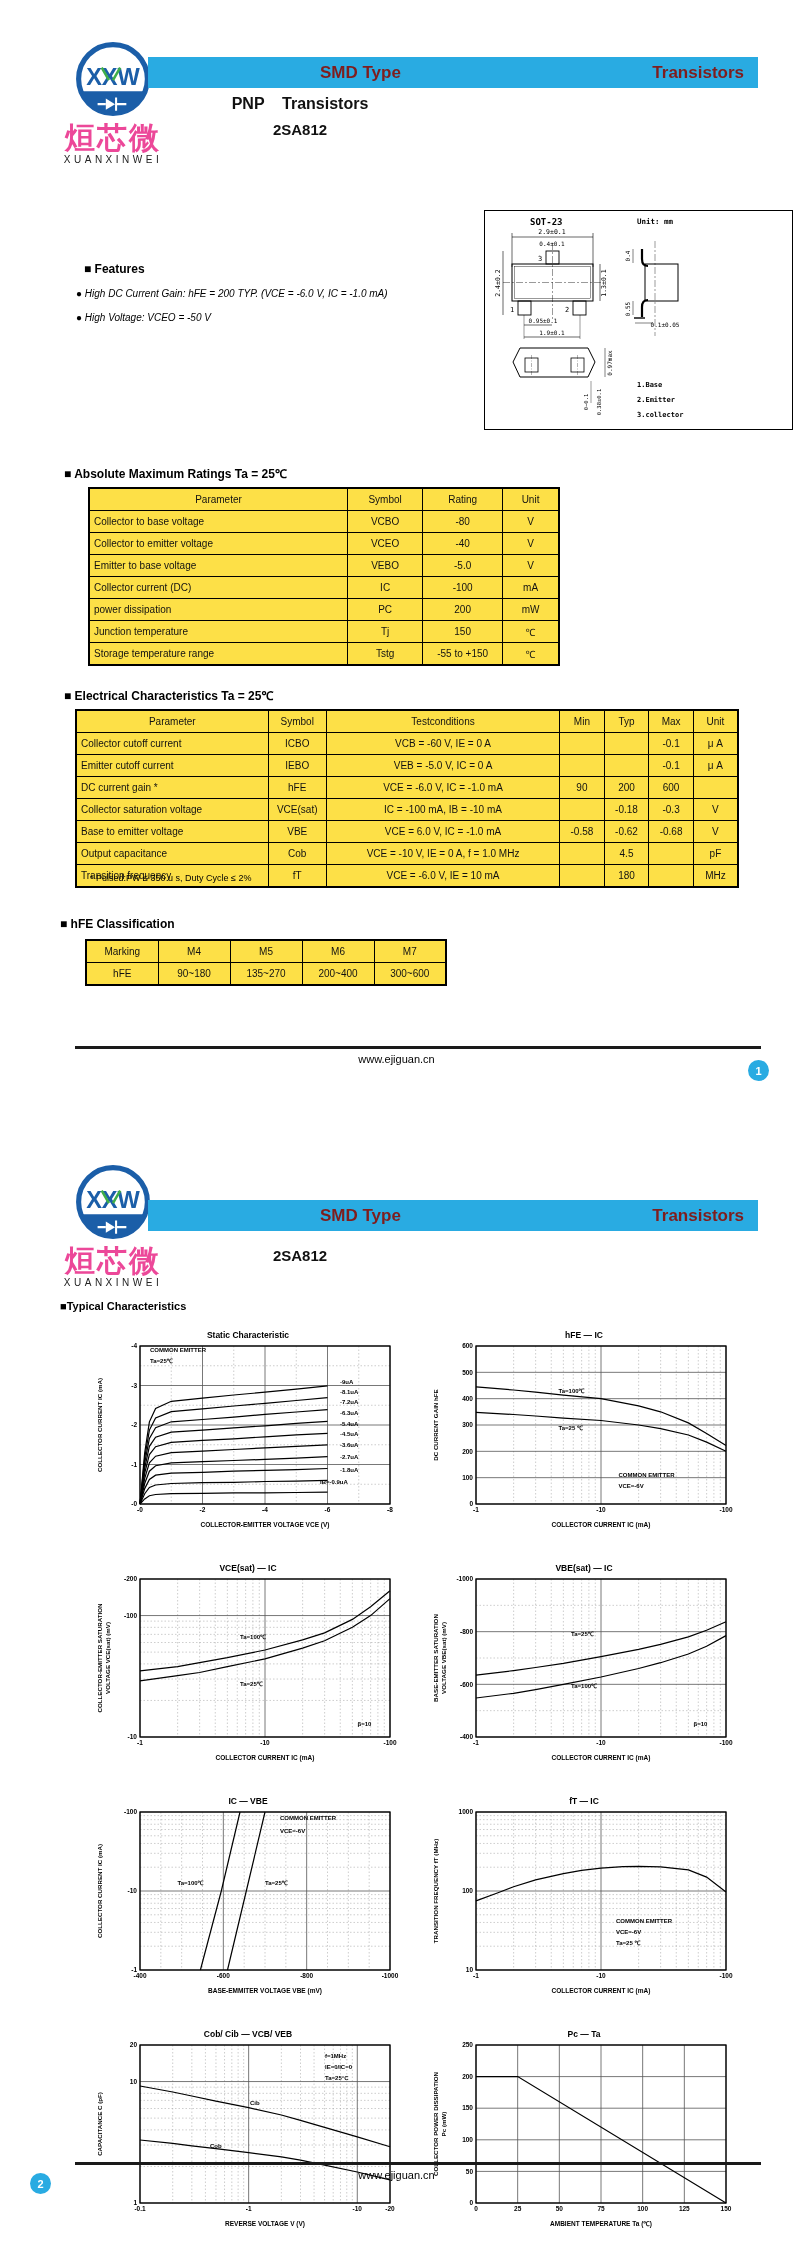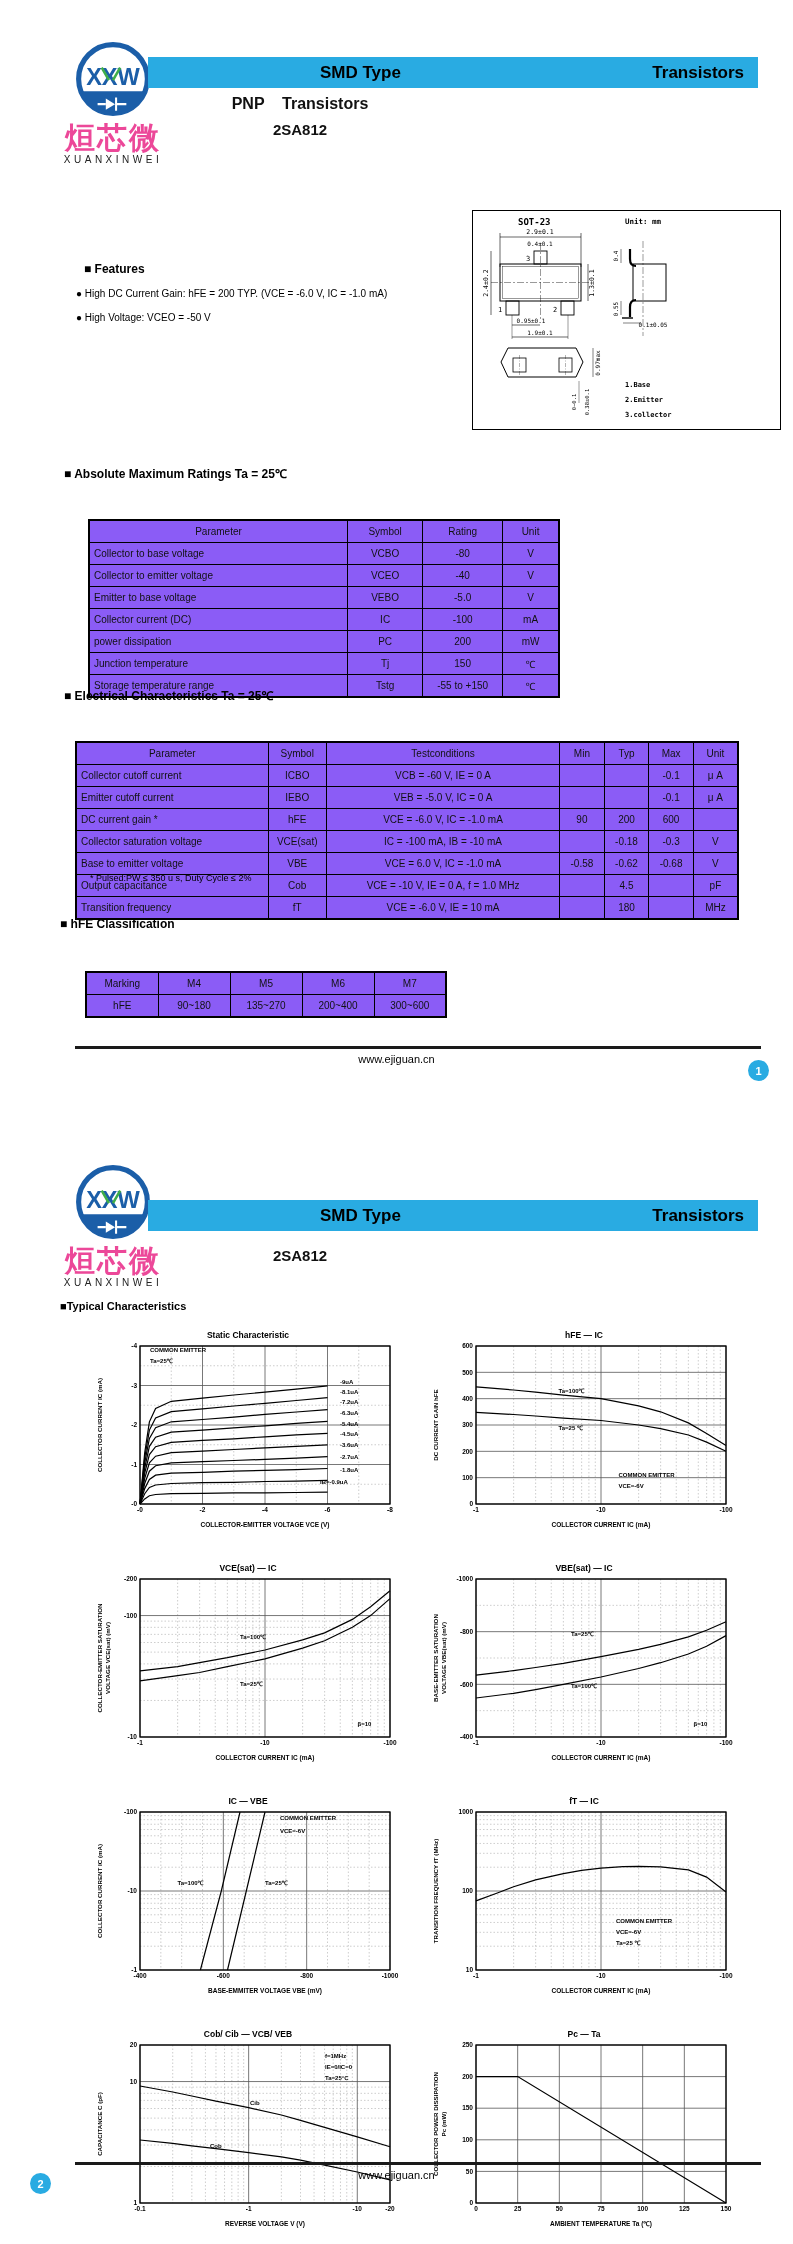--- a/index.html
+++ b/index.html
@@ -3,30 +3,30 @@
 <meta charset="utf-8">
 <style>
   html,body{margin:0;padding:0;background:#e8e8e8;}
   .sheet{position:relative;width:793px;height:2244px;background:#fff;margin:0 auto;
          font-family:"Liberation Sans",sans-serif;color:#111;overflow:hidden;}
   
   .brand{position:absolute;width:130px;text-align:center;}
   .brand-cn{font-size:30px;font-weight:bold;letter-spacing:2px;color:#ec4899;line-height:32px;}
   .brand-en{font-size:10px;letter-spacing:3.5px;color:#222;}
   .banner{position:absolute;left:148px;width:610px;height:31px;background:#29abe2;
-          display:flex;align-items:center;color:#000000;font-weight:bold;font-size:17px;justify-content:space-between;}
+          display:flex;align-items:center;color:#7f1d1d;font-weight:bold;font-size:17px;justify-content:space-between;}
   .banner .bl{margin-left:172px;}
   .banner .br{margin-left:auto;margin-right:14px;}
   .doc-title{position:absolute;left:150px;width:300px;text-align:center;font-weight:bold;
              font-size:16px;white-space:pre;}
   .doc-part{position:absolute;left:150px;width:300px;text-align:center;font-weight:bold;font-size:15px;}
   .sec-head{position:absolute;font-size:12px;font-weight:bold;color:#000;}
-  .feature-item{position:absolute;font-size:10px;color:#000;}
+  .feature-item{position:absolute;font-size:10px;color:#000;font-style:italic;}
   
-  table.ds{border-collapse:collapse;table-layout:fixed;background:#8b5cf6;margin-top:32px;}
+  table.ds{border-collapse:collapse;table-layout:fixed;background:#fde047;}
   table.ds td,table.ds th{border:1px solid #000;font-size:10px;font-weight:normal;
        padding:2px 4px;height:17px;text-align:center;overflow:hidden;}
   table.ds{border:2px solid #000;}
   table.ds td.first-left{text-align:left;}
   .footnote{position:absolute;font-size:9px;color:#000;padding-left:12px;}
   
   .footer-line{position:absolute;height:3px;background:#1a1a1a;}
   .footer-url{position:absolute;left:0;width:793px;text-align:center;font-size:11px;color:#000;}
   .page-badge{position:absolute;width:21px;height:21px;border-radius:50%;background:#29abe2;
       color:#fff;font-size:11px;font-weight:bold;display:flex;align-items:center;justify-content:center;}
@@ -63,21 +63,21 @@
     <span class="br">Transistors</span>
   </div>
 
   <div class="doc-title" style="top:95px;">PNP    Transistors</div>
   <div class="doc-part" style="top:121px;">2SA812</div>
 
   <div class="sec-head" style="left:84px;top:262px;">■ Features</div>
   <div class="feature-item" style="left:76px;top:288px;">● High DC Current Gain: hFE = 200 TYP. (VCE = -6.0 V, IC = -1.0 mA)</div>
   <div class="feature-item" style="left:76px;top:312px;">● High Voltage: VCEO = -50 V</div>
 
-  <div class="pkg" style="left:472px;top:210px;width:307px;height:218px;">
+  <div class="pkg" style="left:484px;top:210px;width:307px;height:218px;">
     <svg width="305" height="216" viewBox="0 0 305 216">
 
       <text x="45" y="14" font-size="9" font-weight="bold">SOT-23</text>
       <text x="152" y="13" font-size="7.5" font-weight="bold">Unit: mm</text>
 
       <line x1="27" y1="26" x2="108" y2="26" stroke="#000" stroke-width="0.6"></line>
       <line x1="27" y1="22" x2="27" y2="56" stroke="#000" stroke-width="0.6"></line>
       <line x1="108" y1="22" x2="108" y2="56" stroke="#000" stroke-width="0.6"></line>
       <text x="67" y="23" font-size="6.5" text-anchor="middle">2.9±0.1</text>
 

